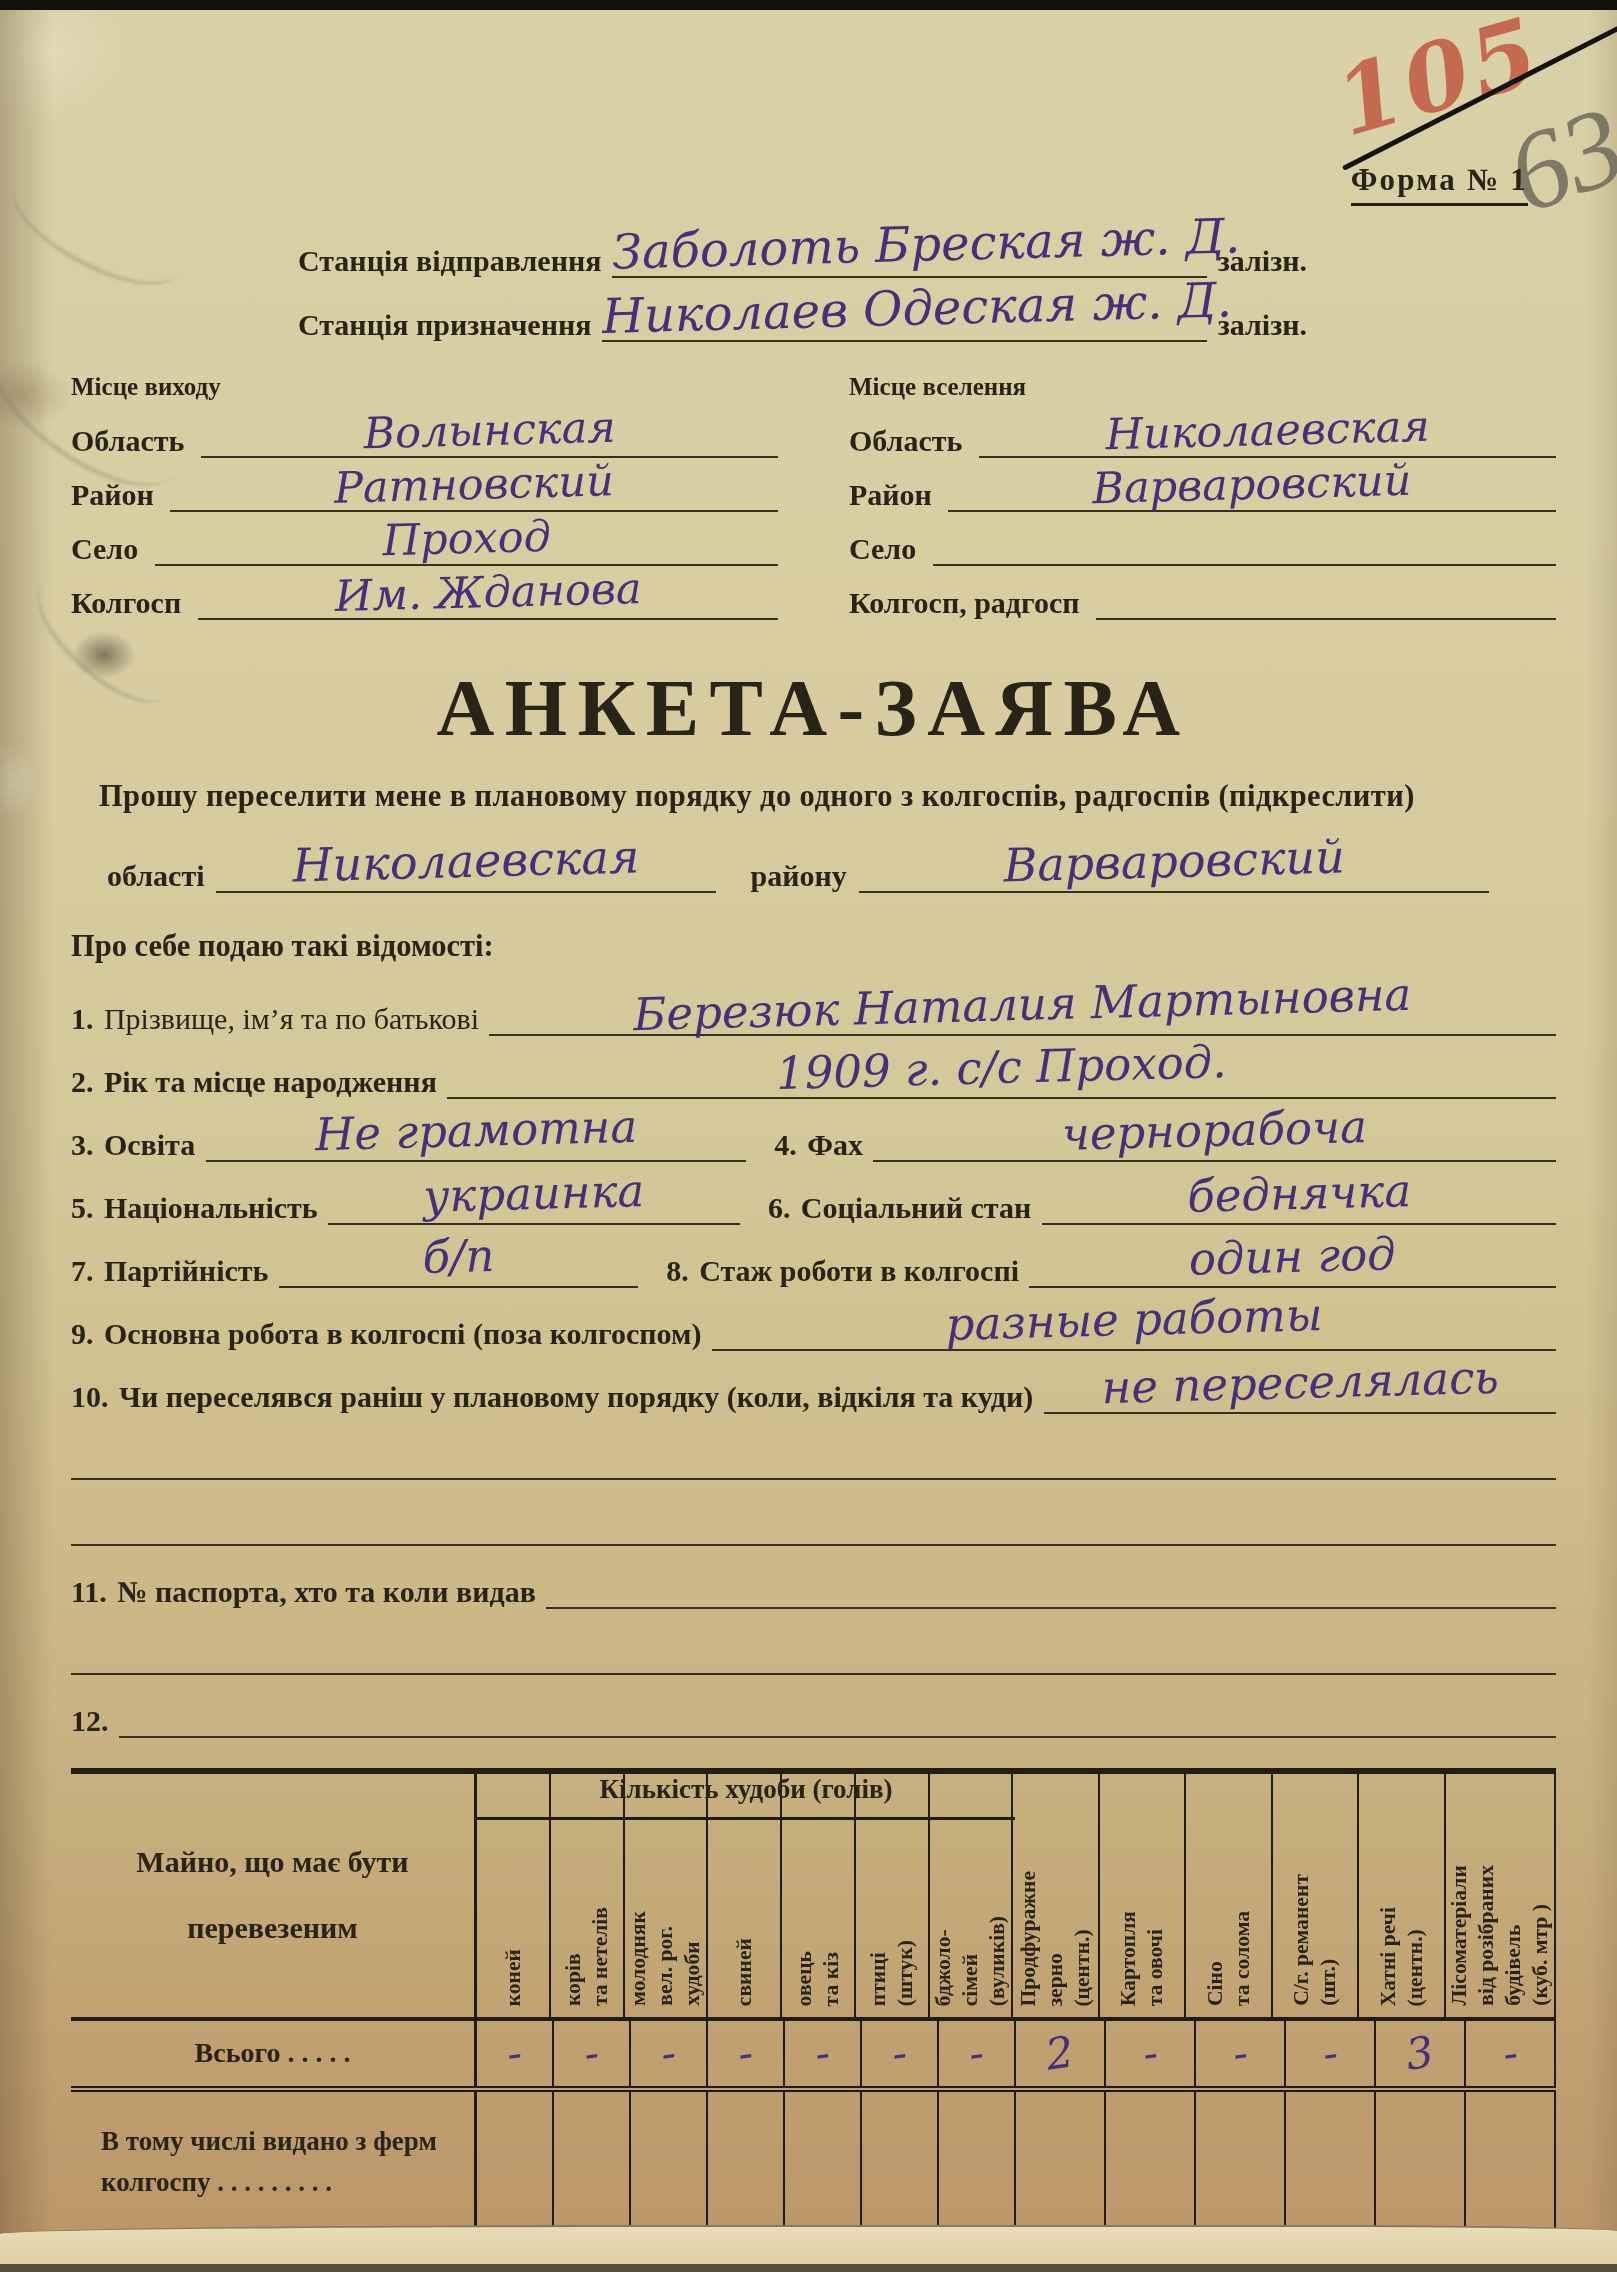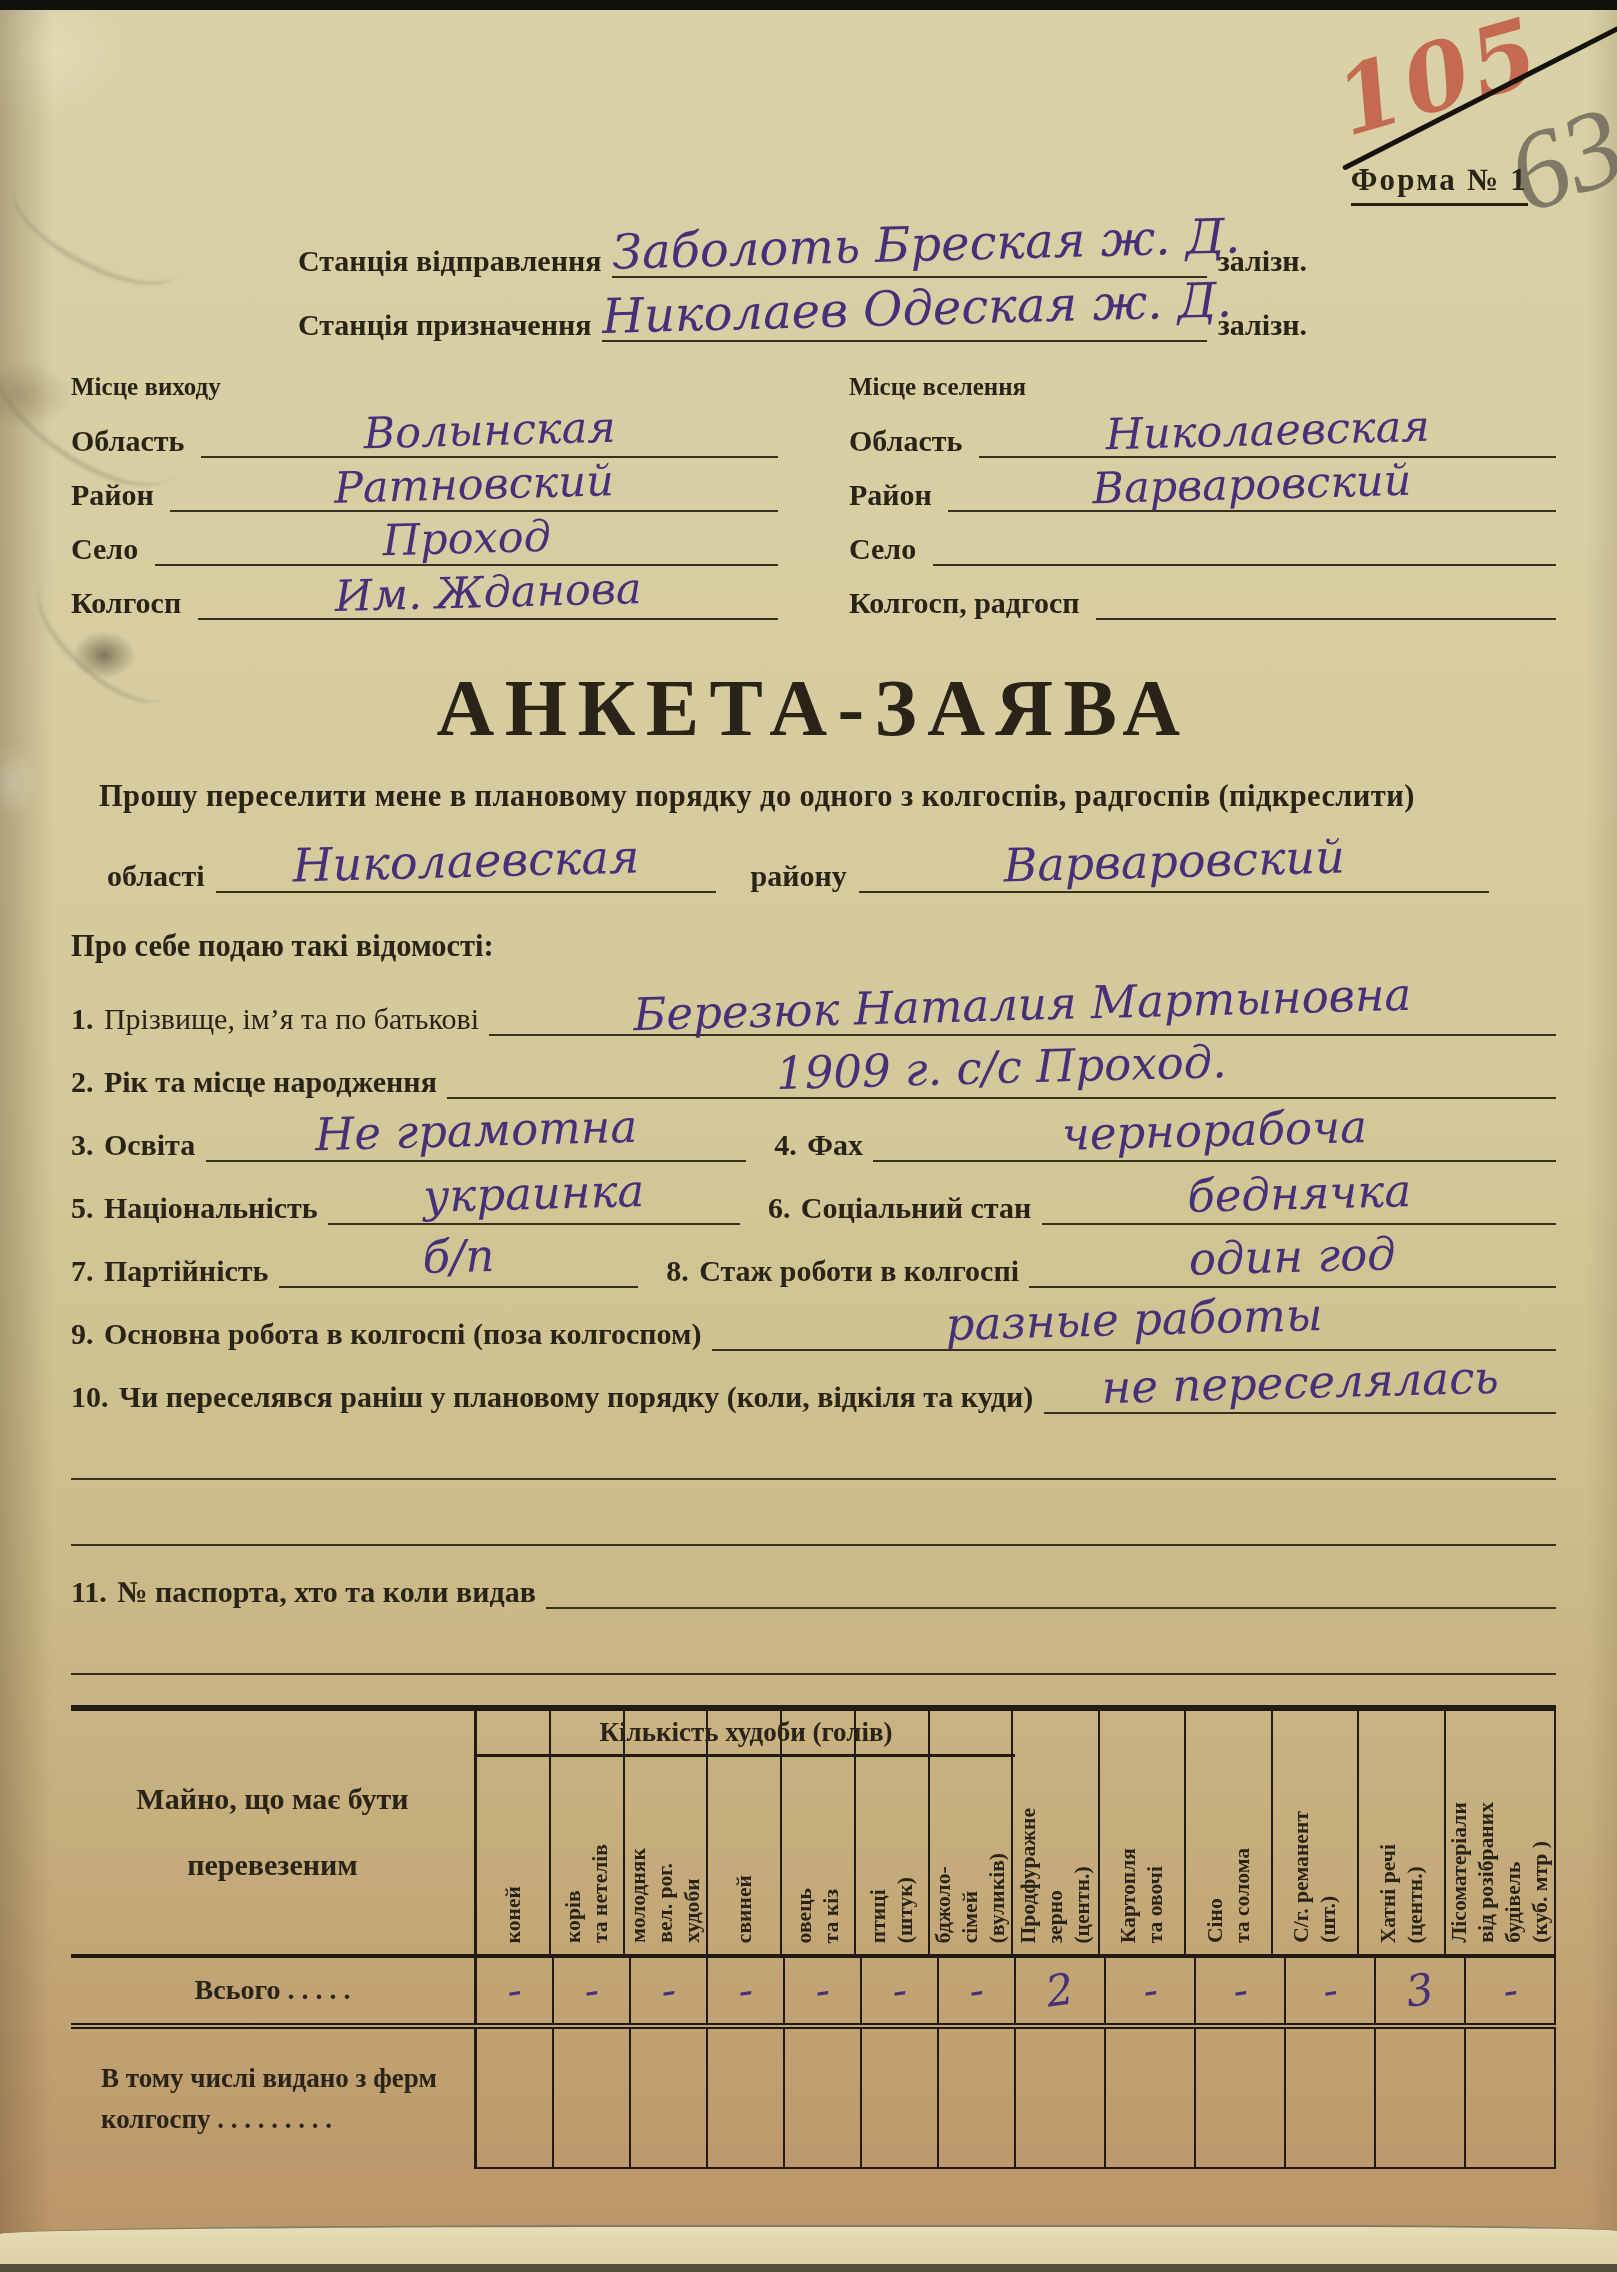--- a/index.html
+++ b/index.html
@@ -93,21 +93,21 @@
   .cell.wide { flex:122 0 0; }
   .tbl-head { position:relative; height:247px; border-bottom:4.5px solid #201c13; }
   .tbl-head .lblcell { display:flex; align-items:center; justify-content:center;
       text-align:center; font-weight:bold; font-size:30px; white-space:pre-line; line-height:2.2; }
   .tbl-head .cell { display:flex; align-items:flex-end; justify-content:center; padding-bottom:10.4px; }
   .tbl-head .cell.an { padding-top:49px; }
   .vcell { writing-mode:vertical-rl; transform:rotate(180deg); white-space:pre-line;
       font-size:21.6px; font-weight:bold; line-height:1.25; text-align:left; }
   .animals-title { position:absolute; top:0; left:406px; width:calc((100% - 406px) * .4986);
       height:46px; border-bottom:3px solid #201c13; text-align:center;
-      font-size:27px; font-weight:bold; padding-top:6px; }
+      font-size:27px; font-weight:bold; }
   .tbl-vals { height:71px; border-bottom:6px double #201c13; }
   .tbl-vals .lblcell { display:flex; align-items:center; justify-content:center;
       font-weight:bold; font-size:28px; }
   .tbl-vals .cell { display:flex; align-items:center; justify-content:center; }
   .tbl-vals .hw.mark { font-size:43px; transform:rotate(-8deg); }
   .tbl-bot { height:140px; }
   .tbl-bot .lblcell { display:flex; align-items:center; padding-left:30px;
       font-weight:bold; font-size:27px; white-space:pre-line; line-height:1.5; }
   .tbl-bot .cells { border-bottom:2.2px solid #201c13; }
 </style>
@@ -292,20 +292,26 @@
       <div class="q">
         <span class="qno">11.</span>
         <span class="qno">№ паспорта, хто та коли видав</span>
         <span class="fline">
             <span class="hw"></span>
           </span>
       </div>
       <div class="q blank">
           <span class="fline"></span>
         </div>
+      <div class="q">
+        <span class="qno">12.</span>
+        <span class="fline">
+            <span class="hw"></span>
+          </span>
+      </div>
     </div>
 
     <div class="tbl">
       <div class="trow tbl-head">
         <div class="lblcell">Майно, що має бути
 перевезеним</div>
         <div class="cells">
           <div class="cell an">
               <span class="vcell">коней</span>
             </div>

